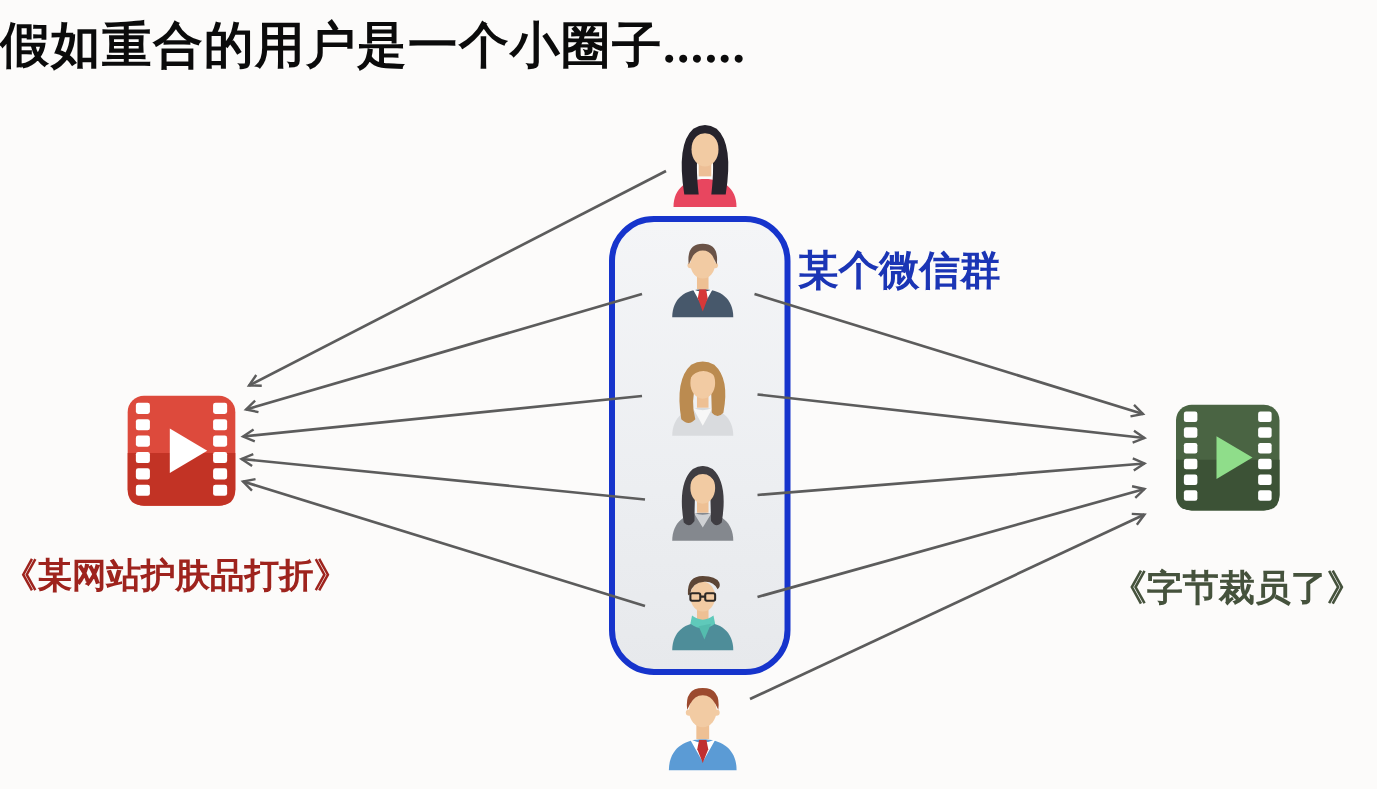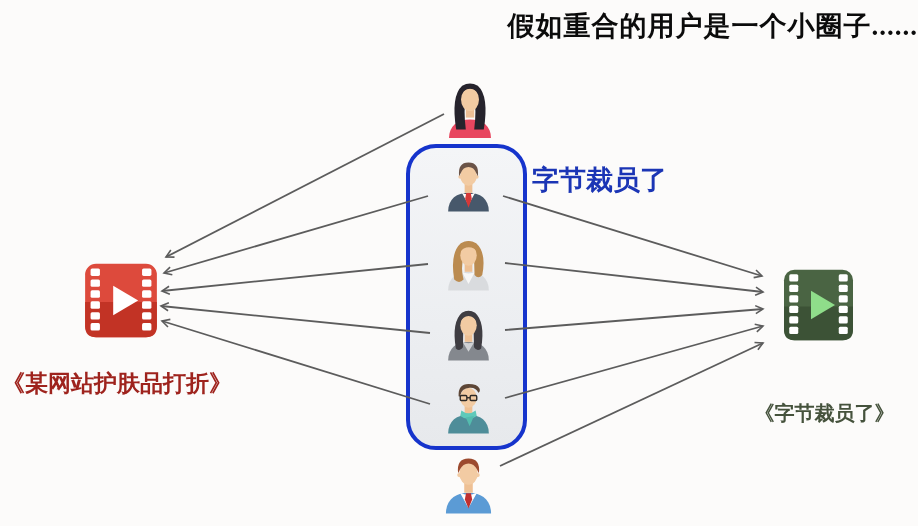--- a/index.html
+++ b/index.html
@@ -3,23 +3,23 @@
 <meta charset="utf-8">
 <style>
   html,body{margin:0;padding:0;}
   body{
     width:918px;height:526px;position:relative;overflow:hidden;
     background:#fcfbfa;
     font-family:"Liberation Serif", serif;
   }
   .abs{position:absolute;}
   #title{
-    left:0;right:0;top:8px;text-align:right;
-    font-size:27px;font-weight:bold;color:#0b0b0b;
-    letter-spacing:1px;z-index:4;margin-left:24px;
+    left:0;right:0;top:8px;text-align:left;
+    font-size:33px;font-weight:bold;color:#0b0b0b;
+    letter-spacing:1px;z-index:4;
   }
   #arrow-layer{left:0;top:0;width:918px;height:526px;z-index:2;}
   .arrow-line{stroke:var(--arrow,#5c5c5c);stroke-width:1.8;fill:none;}
   #group-box{
     left:406px;top:144px;width:121px;height:306px;
     border:4.5px solid var(--box-border,#1634cc);
     border-radius:30px;
     background:linear-gradient(180deg,#f4f5f7 0%,#eceef1 60%,#e7e9ec 100%);
     box-sizing:border-box;z-index:1;
   }
@@ -27,43 +27,43 @@
     left:532px;top:162px;font-size:27px;font-weight:bold;
     color:var(--group-label,#1b35b5);z-index:4;white-space:nowrap;
   }
   #left-video-label{
     left:0px;top:368px;width:232px;text-align:right;
     font-size:23px;font-weight:bold;color:var(--left-label,#9e231d);
     z-index:4;white-space:nowrap;
   }
   #right-video-label{
     left:731px;top:376px;width:187px;text-align:center;
-    font-size:20px;font-weight:bold;color:var(--right-label,#45523c);
-    z-index:4;white-space:nowrap;margin-top:24px;
+    font-size:24px;font-weight:bold;color:var(--right-label,#45523c);
+    z-index:4;white-space:nowrap;
   }
   .avatar{z-index:3;}
   .avatar svg{width:100%;height:100%;display:block;}
   #avatar-top{left:440px;top:76px;width:60px;height:64px;}
   #avatar-m1{left:441px;top:152px;width:55px;height:64px;}
   #avatar-m2{left:441px;top:231px;width:55px;height:64px;}
   #avatar-m3{left:441px;top:302px;width:55px;height:62px;}
   #avatar-m4{left:441px;top:374px;width:55px;height:64px;}
   #avatar-bottom{left:438px;top:450px;width:61px;height:66px;}
   .film-icon{z-index:3;}
   .film-icon svg{width:100%;height:100%;display:block;}
   #left-video-icon{left:82px;top:260px;width:78px;height:81px;}
   #right-video-icon{left:781px;top:264px;width:75px;height:82px;}
 </style>
 </head>
 <body>
 
 <div id="title" class="abs">假如重合的用户是一个小圈子......</div>
 
 <div id="group-box" class="abs"></div>
-<div id="group-label" class="abs">字节裁员了</div>
+<div id="group-label" class="abs">某个微信群</div>
 
 <svg id="arrow-layer" class="abs" viewBox="0 0 918 526">
   <defs>
     <marker id="ah" markerWidth="11" markerHeight="11" refX="9" refY="5" orient="auto" markerUnits="userSpaceOnUse">
       <polyline points="1.5,1 9,5 1.5,9" fill="none" stroke="#5c5c5c" stroke-width="1.6"></polyline>
     </marker>
   </defs>
 
   <line class="arrow-line" x1="444" y1="114" x2="166" y2="257" marker-end="url(#ah)"></line>
   <line class="arrow-line" x1="428" y1="196" x2="164" y2="273" marker-end="url(#ah)"></line>

